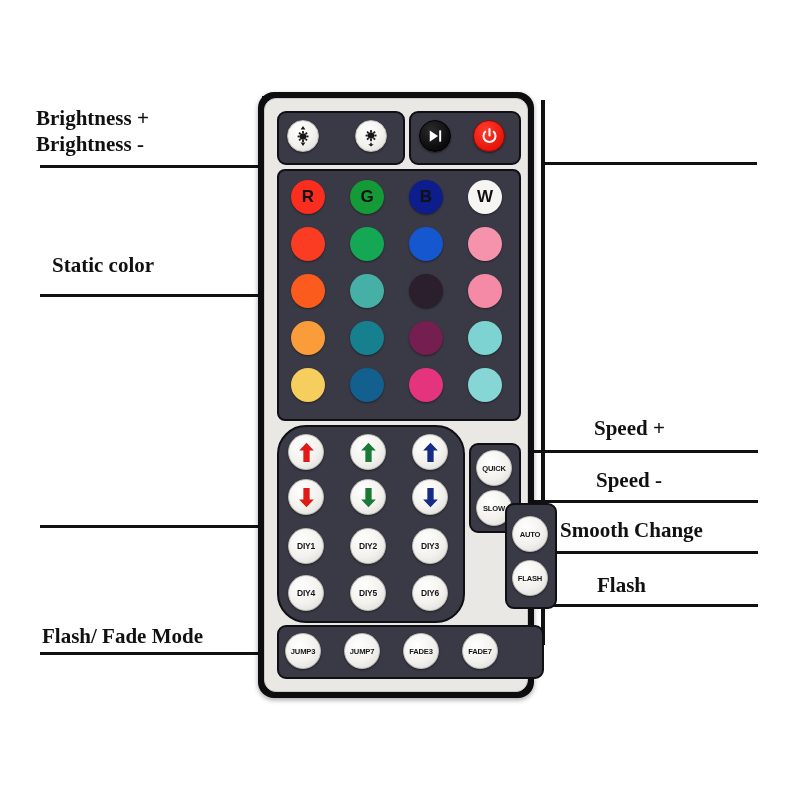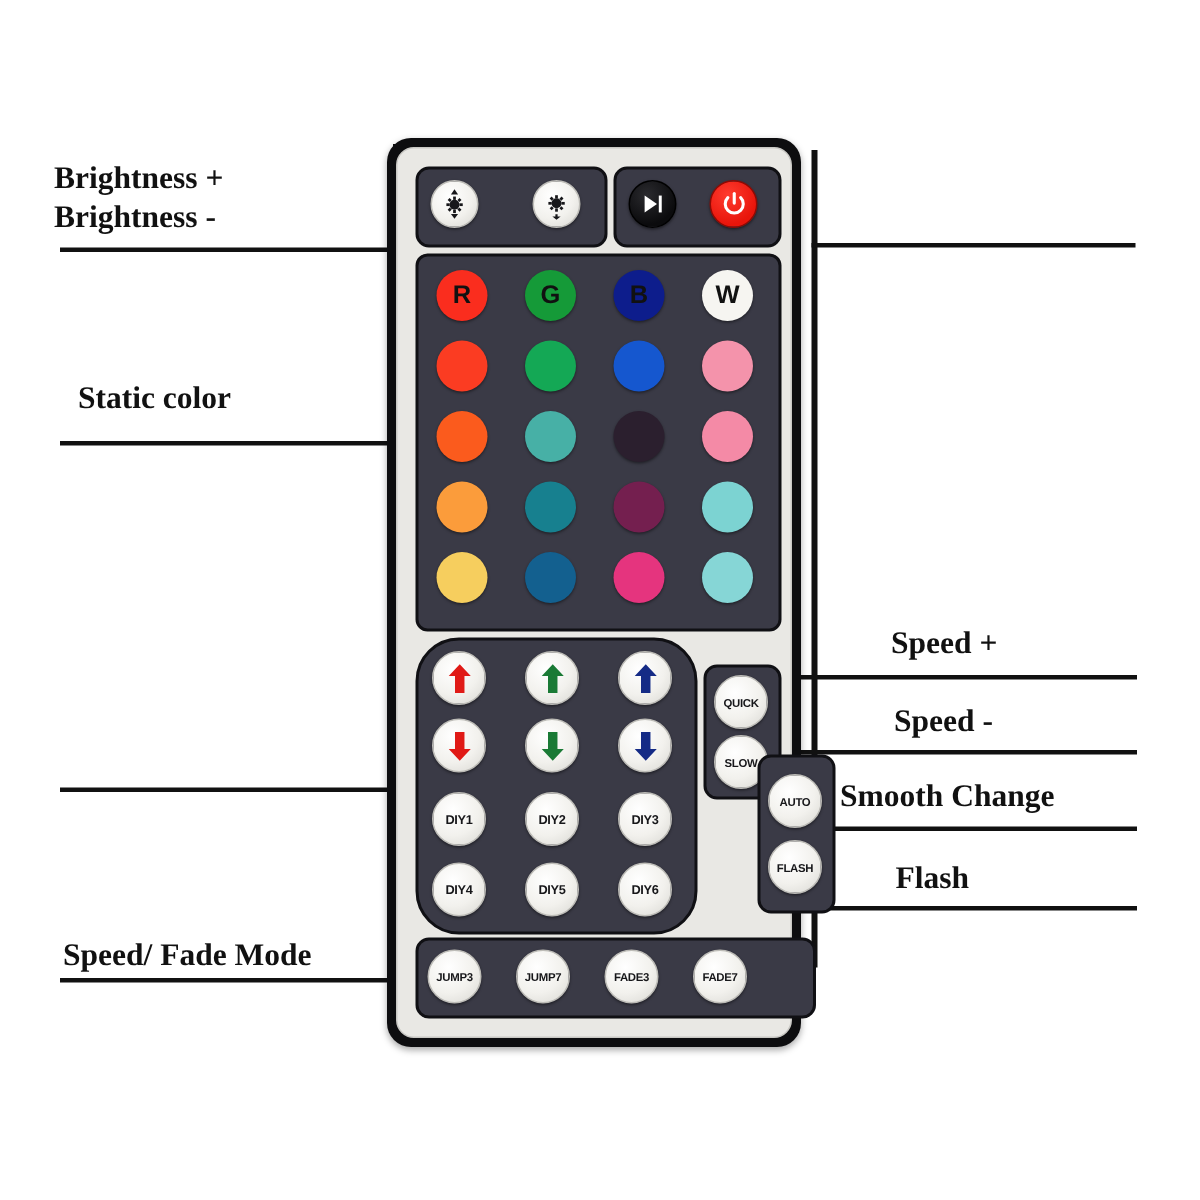--- a/index.html
+++ b/index.html
@@ -100,21 +100,21 @@
 </head>
 <body>
 
 <div id="stage">
 
   <div class="label" style="left:36px;top:105px;">
     <div>Brightness +</div>
     <div>Brightness -</div>
   </div>
   <div class="label" style="left:52px;top:252px;">Static color</div>
-  <div class="label" style="left:42px;top:623px;">Speed/ Fade Mode</div>
+  <div class="label" style="left:42px;top:623px;">Flash/ Fade Mode</div>
 
   <div class="label" style="left:594px;top:415px;">Speed +</div>
   <div class="label" style="left:596px;top:467px;">Speed -</div>
   <div class="label" style="left:560px;top:517px;">Smooth Change</div>
   <div class="label" style="left:597px;top:572px;">Flash</div>
 
   <div class="vline" style="left:262px;top:96px;height:596px;"></div>
   <div class="hline" style="left:40px;top:165px;width:224px;"></div>
   <div class="hline" style="left:40px;top:294px;width:224px;"></div>
   <div class="hline" style="left:40px;top:525px;width:224px;"></div>

